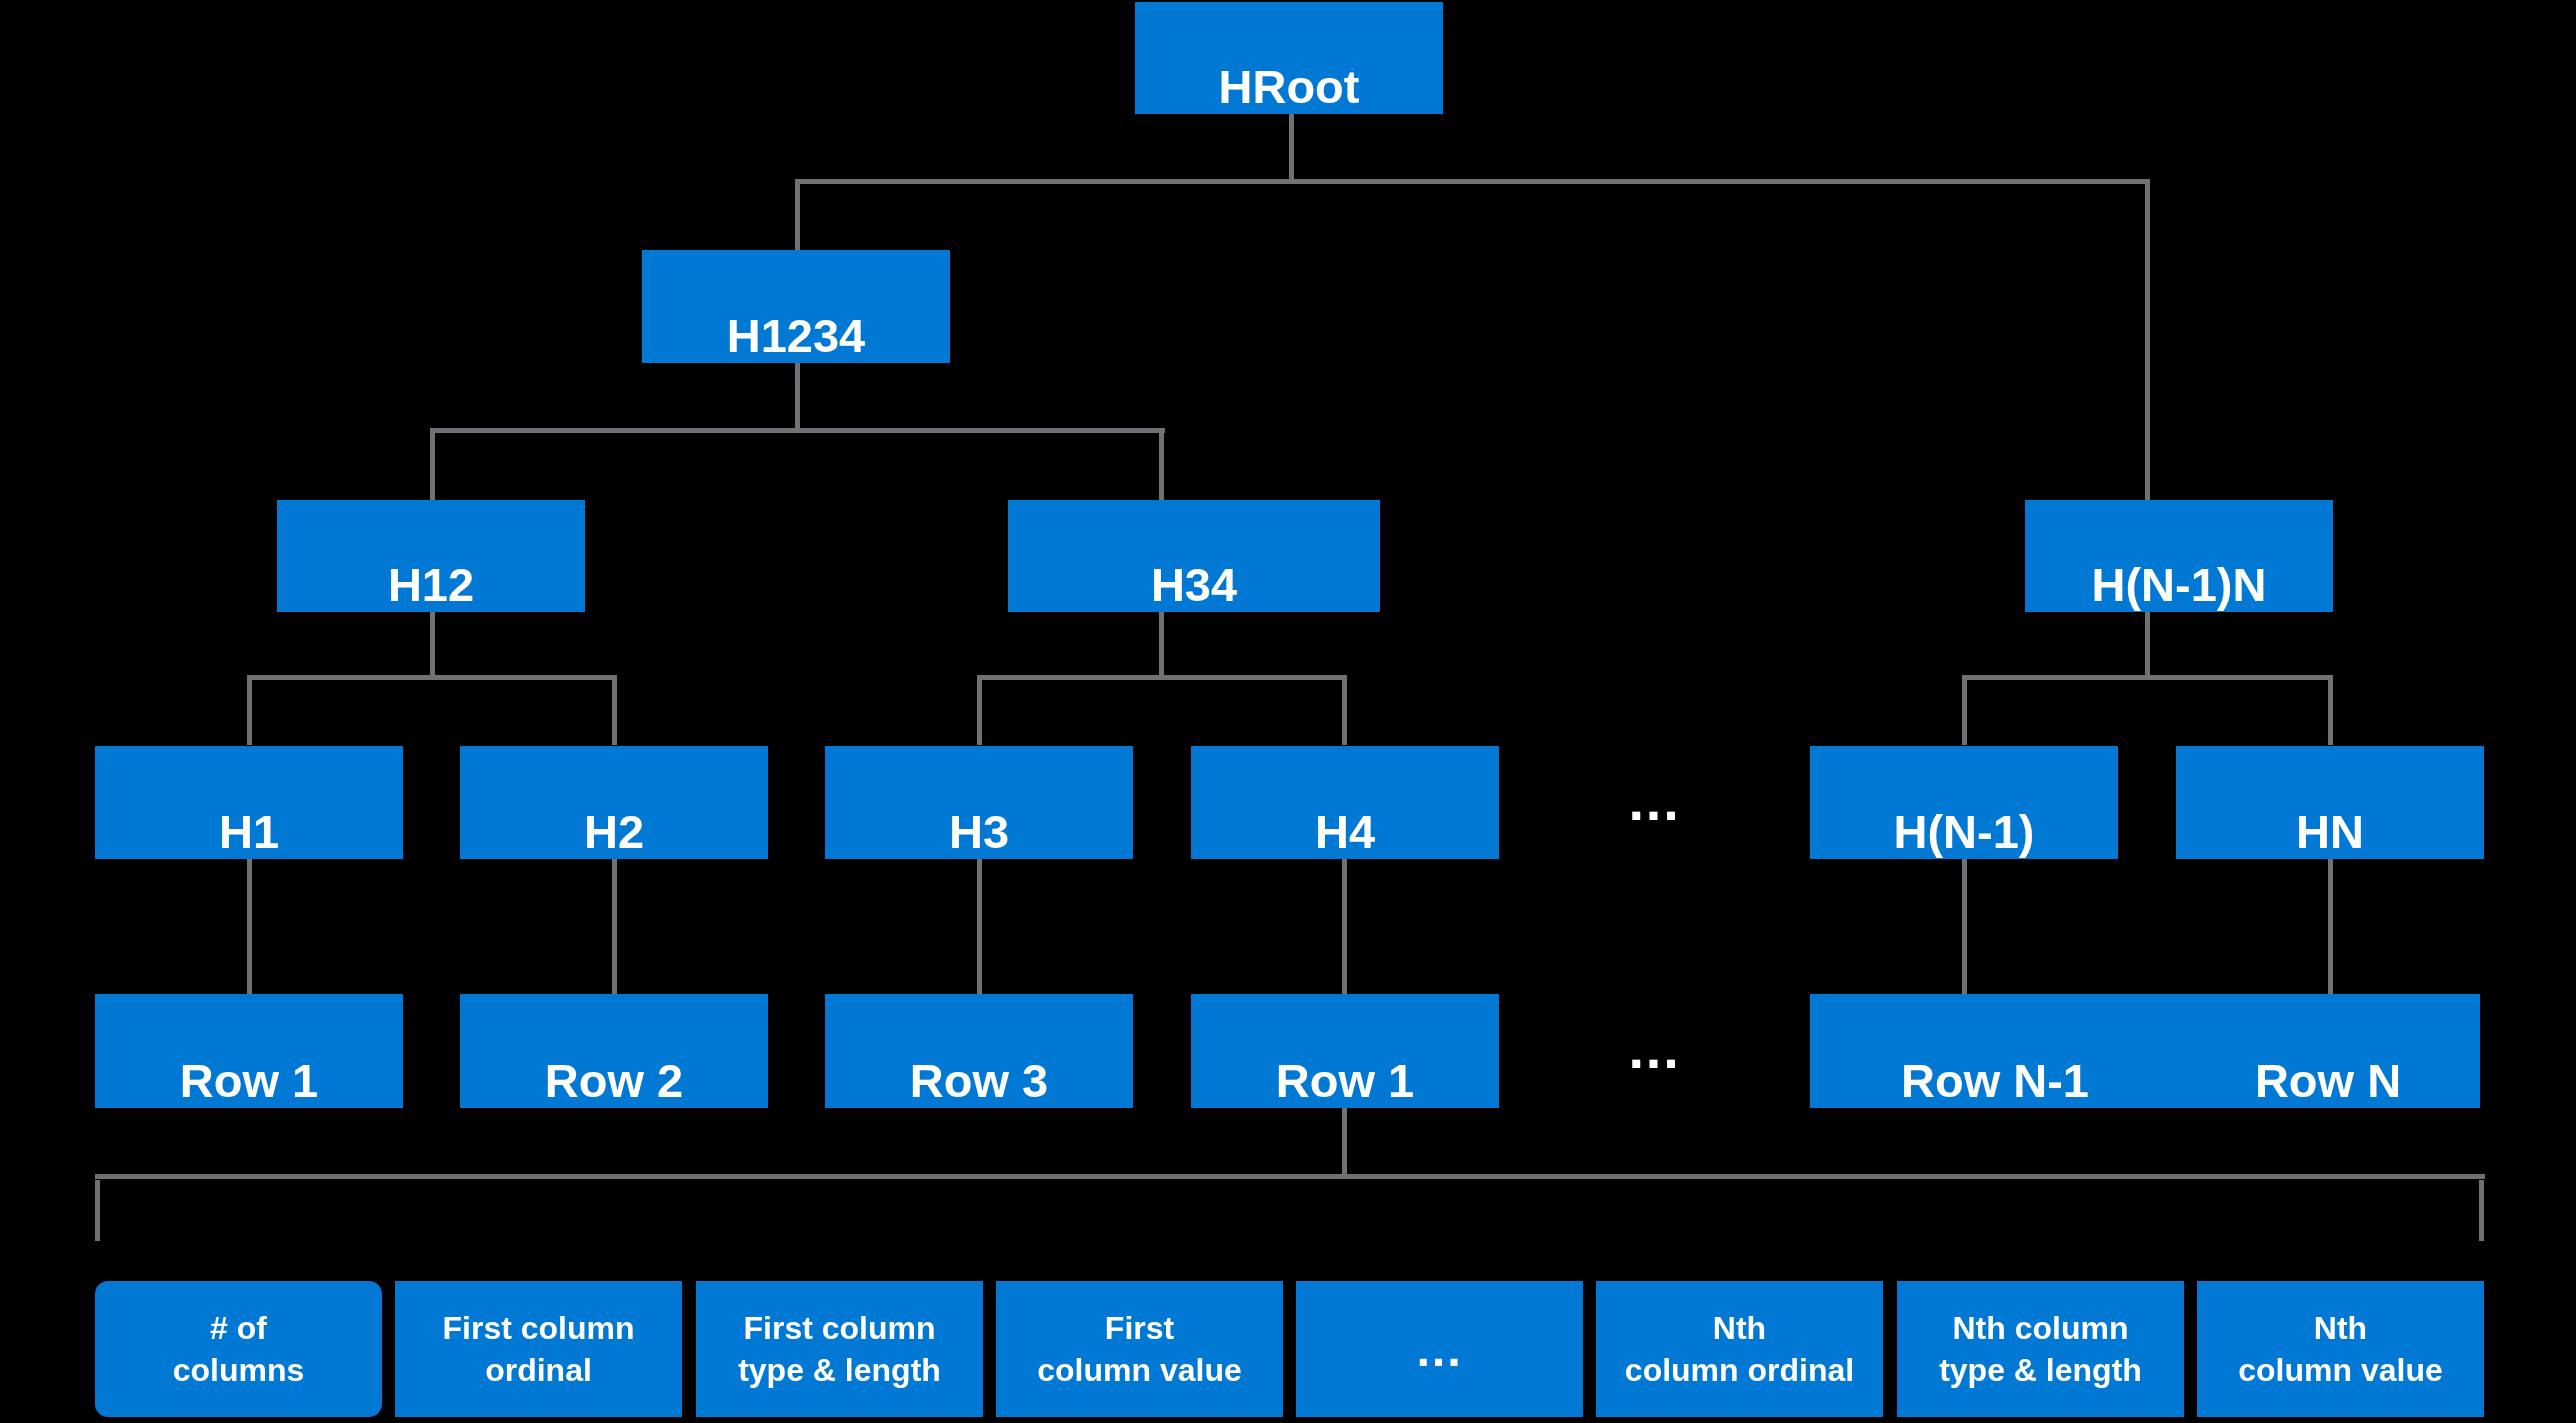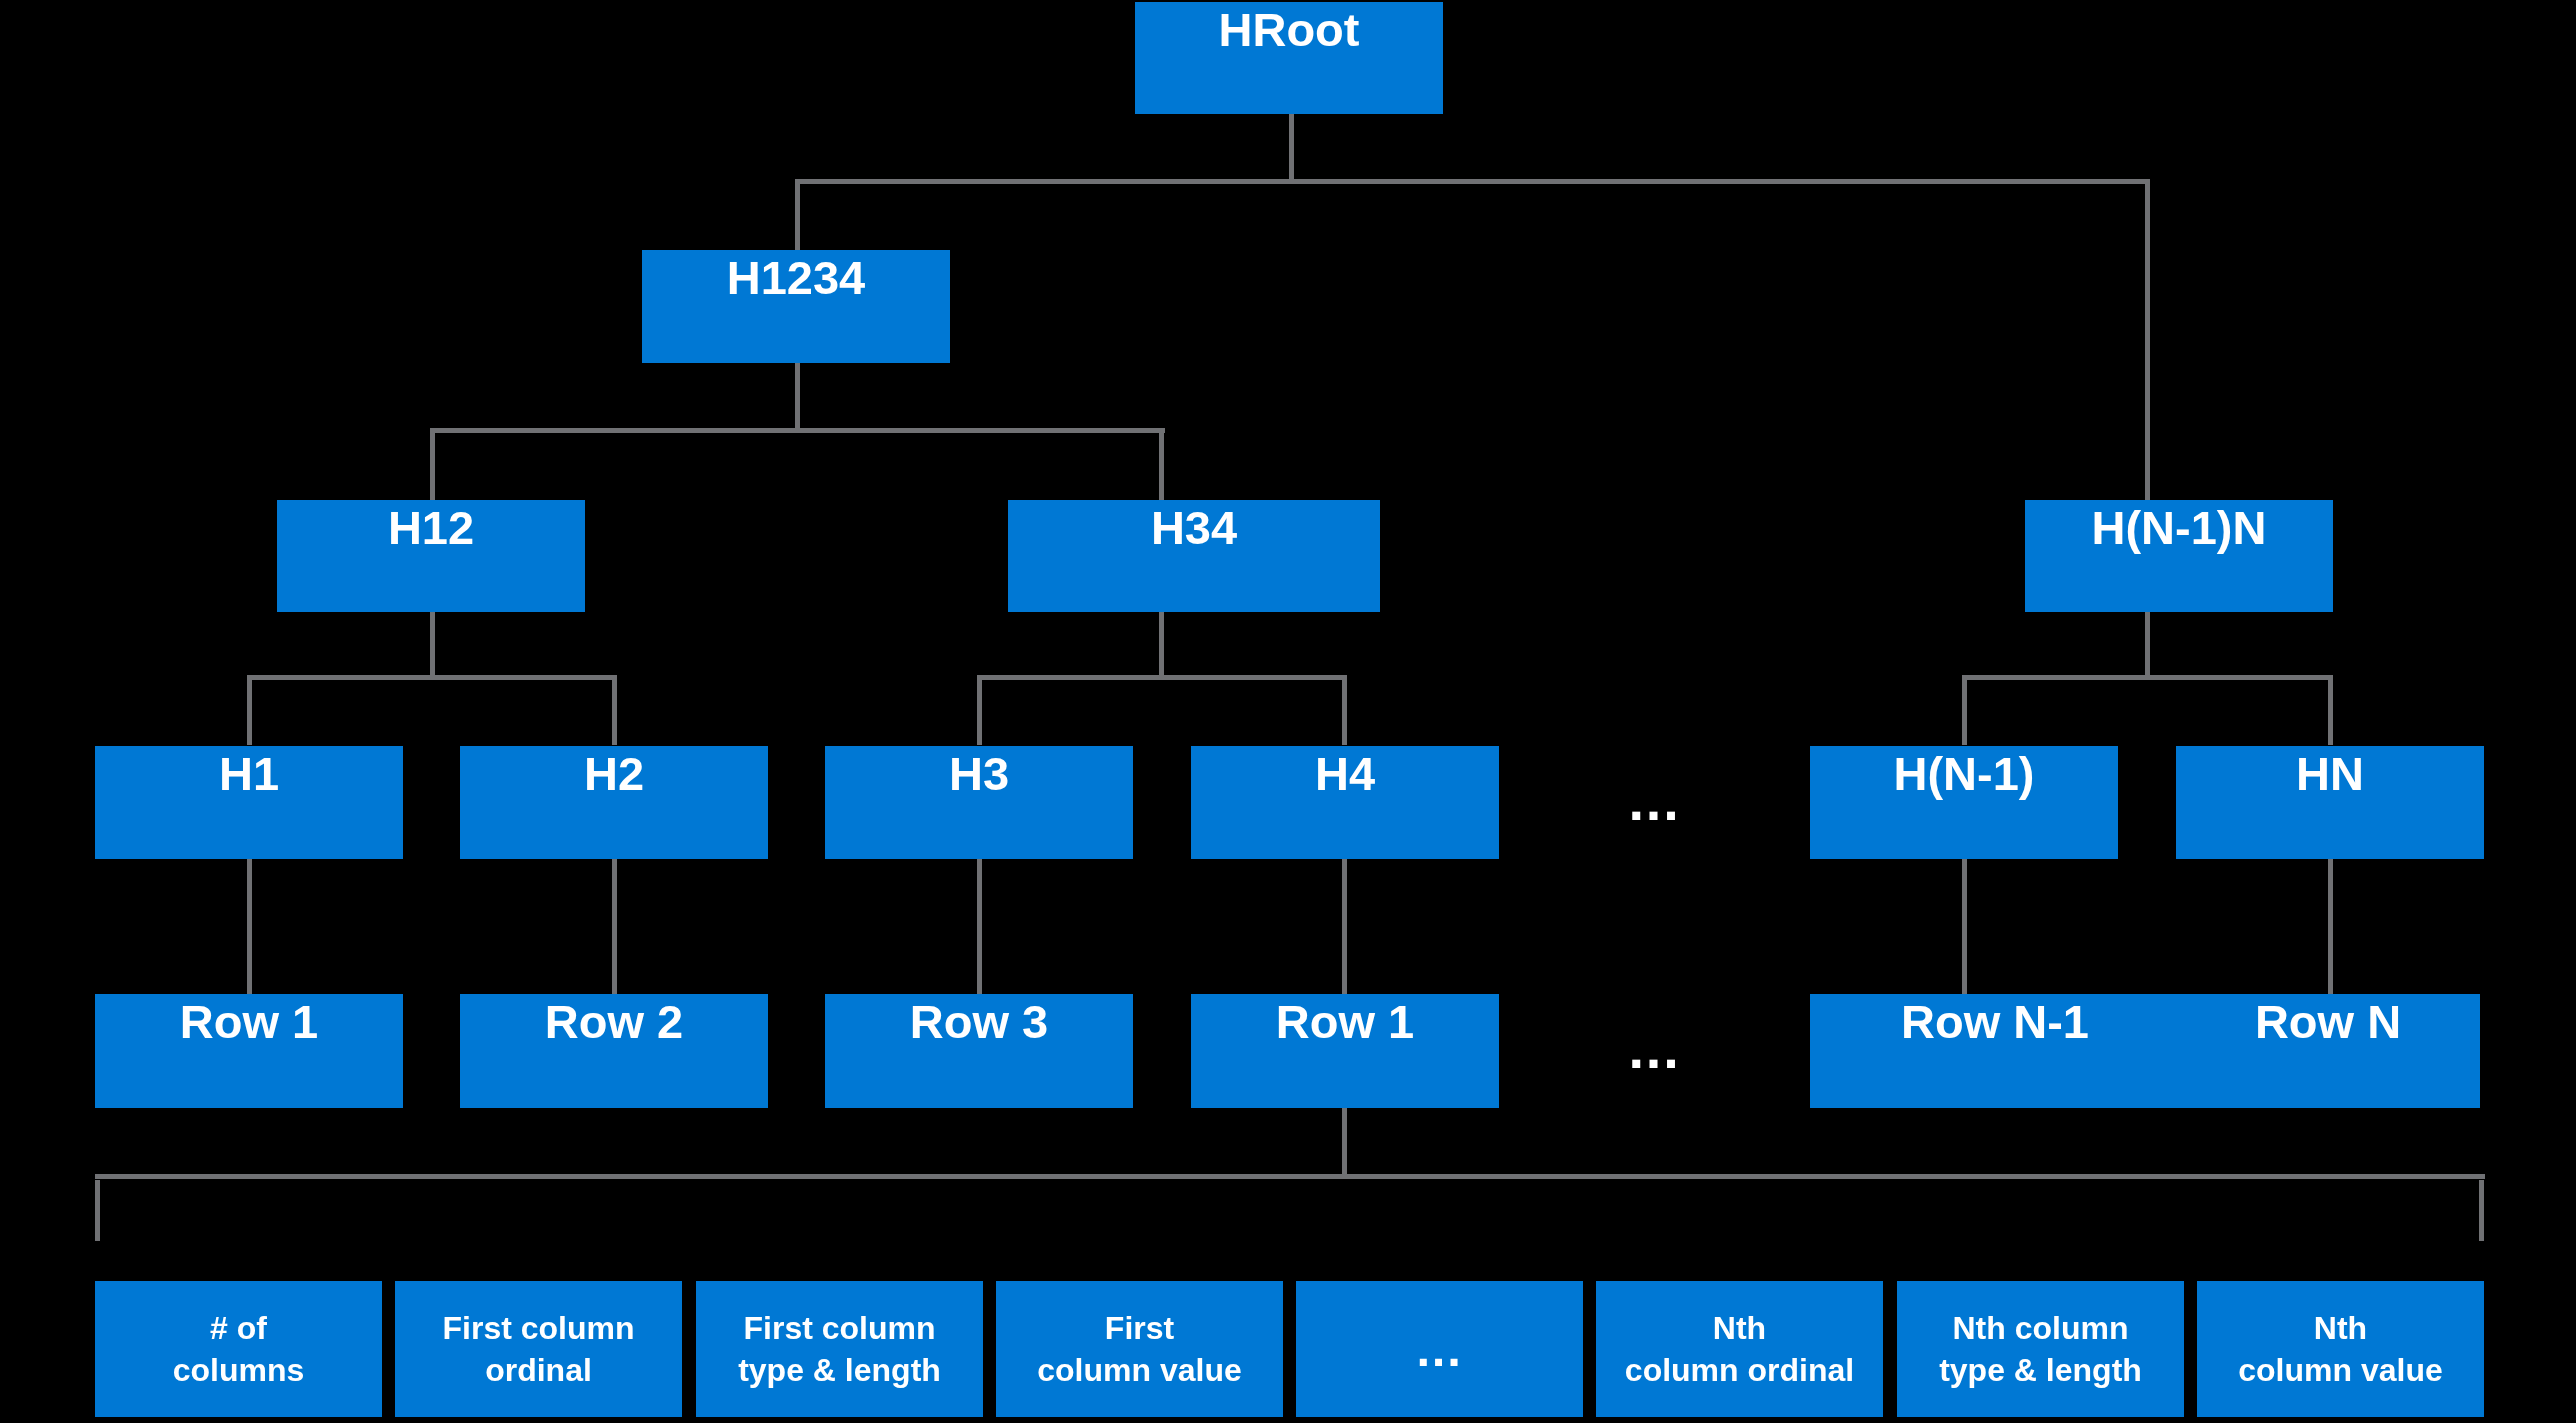--- a/index.html
+++ b/index.html
@@ -10,21 +10,21 @@
     background: #000000;
     overflow: hidden;
     font-family: "Liberation Sans", "DejaVu Sans", sans-serif;
   }
   
   .node {
     position: absolute;
     background: #0078D4;
     color: #FFFFFF;
     display: flex;
-    align-items: flex-start;
+    align-items: flex-end;
     justify-content: center;
     font-weight: 700;
     font-size: 47px;
     letter-spacing: 0px;
     white-space: nowrap;
   }
   
   .vline, .hline { position: absolute; background: #707174; }
   .vline { width: 5.1px; }
   .hline { height: 5.1px; }
@@ -153,21 +153,21 @@
     <span>Row 1</span>
   </div>
   <div class="dots" style="left:1595px; top:1021px;">...</div>
   <div class="node" style="left:1810px; top:994px; width:370px; height:114px;">
     <span>Row N-1</span>
   </div>
   <div class="node" style="left:2176px; top:994px; width:304px; height:114px;">
     <span>Row N</span>
   </div>
 
-  <div class="cell" style="left:95px;">
+  <div class="cell" style="left:95px;border-radius:13px;">
     <span class="line"># of</span>
     <span class="line">columns</span>
   </div>
   <div class="cell" style="left:395px;">
     <span class="line">First column</span>
     <span class="line">ordinal</span>
   </div>
   <div class="cell" style="left:696px;">
     <span class="line">First column</span>
     <span class="line">type &amp; length</span>

